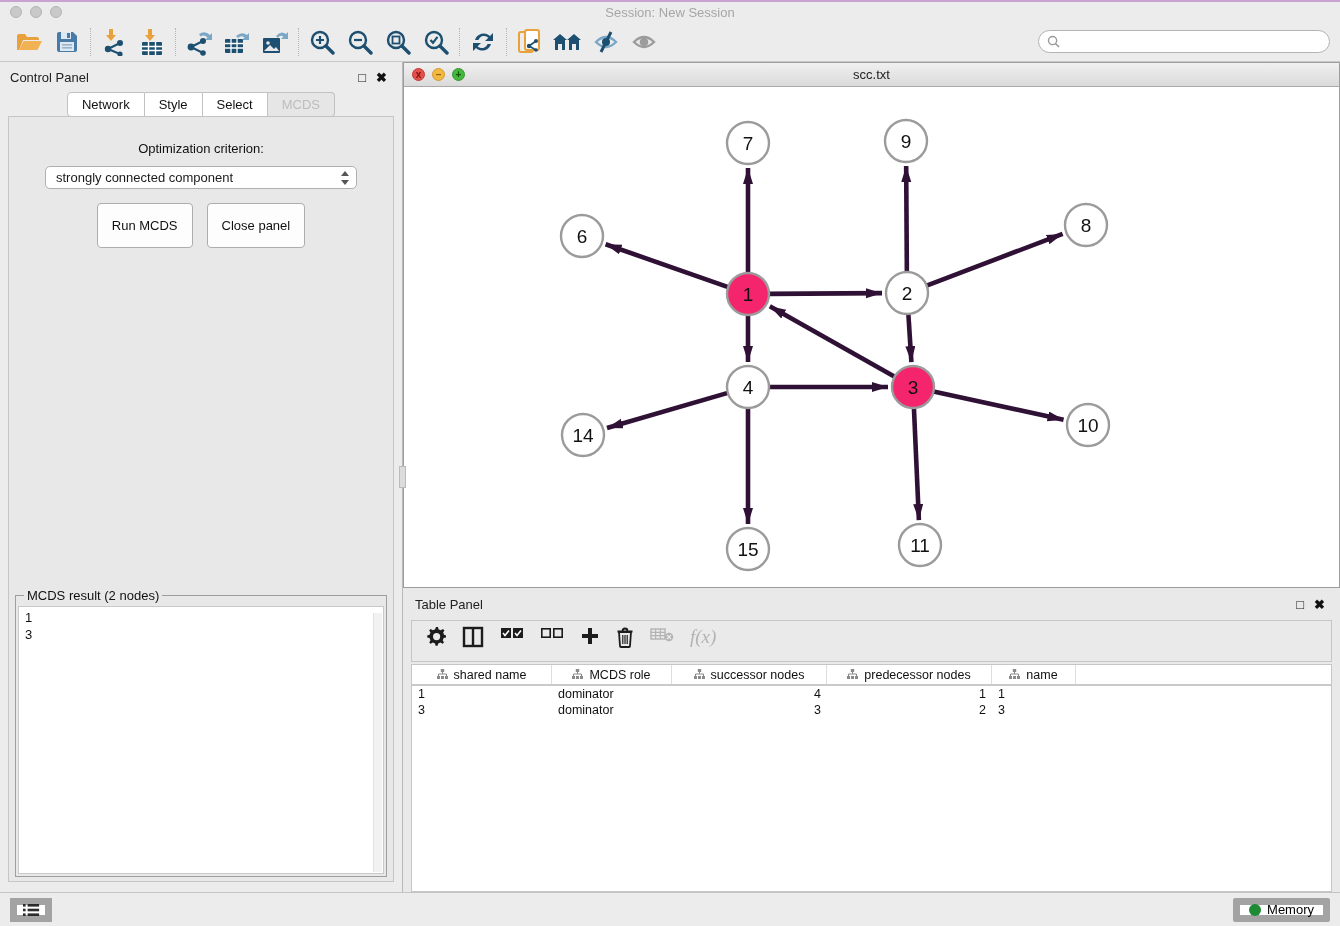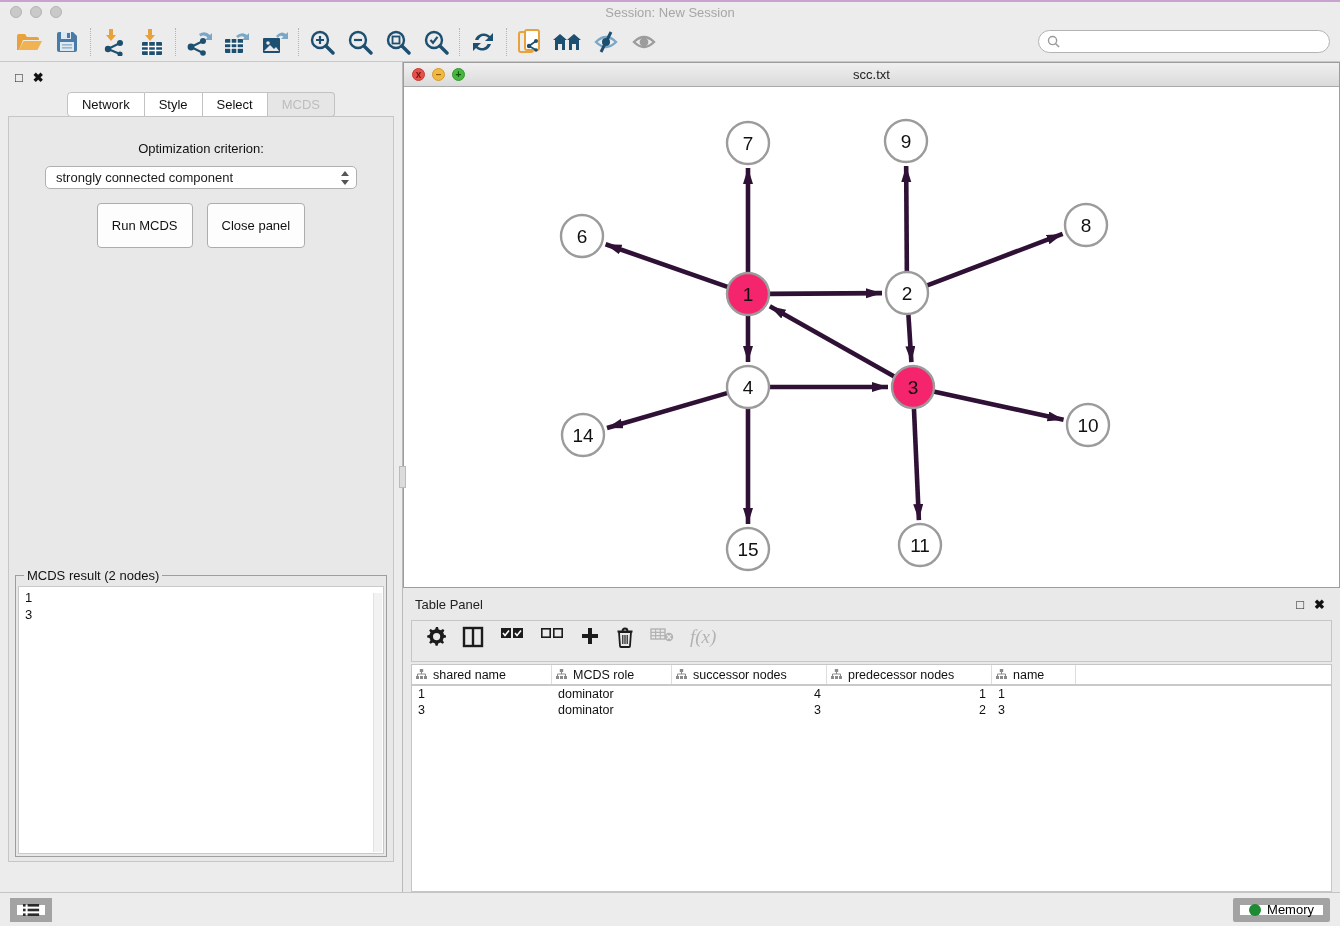--- a/index.html
+++ b/index.html
@@ -30,21 +30,21 @@
   .cpanel { width:403px; background:#ececec; border-right:1px solid #b9b9b9; display:flex; flex-direction:column; position:relative; }
   .panel-head { height:26px; display:flex; align-items:center; padding:4px 10px 0 10px; }
   .panel-head .ptitle { flex:1; font-size:13px; color:#222; }
   .winbtn { font-size:13px; color:#111; font-weight:bold; background:none; border:none; padding:0 5px; line-height:1; }
   .cp-tabs { display:flex; justify-content:center; margin-top:4px; position:relative; z-index:2; }
   .tabgrp { display:flex; }
   .tabgrp .tab { padding:4px 14px; font-size:13px; background:#fff; border:1px solid #c2c2c2; border-left:none; color:#111; }
   .tabgrp .tab:first-child { border-left:1px solid #c2c2c2; border-radius:4px 0 0 4px; }
   .tabgrp .tab:last-child { border-radius:0 4px 4px 0; }
   .tabgrp .tab.active { background:#e6e6e6; color:#bdbdbd; }
-  .cp-body { flex:1; margin:-1px 8px 30px 8px; border:1px solid #c6c6c6; background:#e8e8e8;
+  .cp-body { flex:1; margin:-1px 8px 10px 8px; border:1px solid #c6c6c6; background:#e8e8e8;
              display:flex; flex-direction:column; padding-top:24px; }
   .opt-label { text-align:center; font-size:13px; color:#111; margin-bottom:10px; }
   .dropdown { margin:0 36px; height:23px; background:#fff; border:1px solid #b0b0b0; border-radius:5px;
               display:flex; align-items:center; padding:0 6px 0 10px; font-size:13px; }
   .dropdown .dval { flex:1; }
   .btnrow { display:flex; justify-content:center; gap:14px; margin-top:14px; }
   .pbtn { background:#fdfdfd; border:1px solid #adadad; border-radius:4px; padding:14px 14px; font-size:13px; color:#111; }
   .cp-fill { flex:1; }
   .fieldset { margin:0 6px 4px 6px; border:1px solid #9e9e9e; position:relative; background:#e8e8e8;
               height:282px; padding:10px 2px 2px 2px; }
@@ -73,21 +73,21 @@
   
   .tpanel { flex:1; display:flex; flex-direction:column; margin-top:2px; }
   .tp-head { height:26px; display:flex; align-items:center; padding:2px 10px 0 12px; }
   .tp-head .ptitle { flex:1; font-size:13px; color:#222; }
   .tp-toolbar { margin:4px 8px 0 8px; height:42px; background:#eaeaea; border:1px solid #c6c6c6;
                 display:flex; align-items:center; gap:16px; padding:0 14px; }
   .ticon { background:none; border:none; display:flex; align-items:flex-start; justify-content:center; height:30px; }
   .fx { font-family:"Liberation Serif","DejaVu Serif",serif; font-style:italic; font-size:19px; color:#b3b3b3; }
   .ttable { margin:2px 8px 0 8px; flex:1; background:#fff; border:1px solid #c6c6c6; overflow:hidden; }
   .thead { display:flex; border-bottom:2px solid #c9c9c9; background:#fff; height:21px; }
-  .th { display:flex; align-items:center; gap:6px; justify-content:flex-start; font-size:12.5px; color:#111;
+  .th { display:flex; align-items:center; gap:6px; justify-content:center; font-size:12.5px; color:#111;
         border-right:1px solid #dedede; padding:0 4px; }
   .trow { display:flex; height:16px; align-items:center; font-size:12.5px; color:#111; }
   .td { padding:0 6px; white-space:nowrap; overflow:hidden; }
   .tp-tabs { height:36px; display:flex; align-items:center; justify-content:center; }
   .tp-tabs .tab { padding:5px 16px; font-size:13.5px; background:#fff; border:1px solid #c2c2c2; border-left:none; color:#111; }
   .tp-tabs .tab:first-child { border-left:1px solid #c2c2c2; border-radius:5px 0 0 5px; }
   .tp-tabs .tab:last-child { border-radius:0 5px 5px 0; }
   .tp-tabs .tab.active { background:#dcdcdc; color:#c3c3c3; }
 
   
@@ -249,20 +249,21 @@
       <path d="M9.4 9.4 L13 13" stroke="#9a9a9a" stroke-width="1.6"></path>
     </svg>
     <input type="text" placeholder="" style="">
   </div>
 </div>
 
 <div class="main">
 
   <div class="cpanel">
     <div class="panel-head">
+      <span class="ptitle">Control Panel</span>
       <button class="winbtn">□</button>
       <button class="winbtn">✖</button>
     </div>
     <div class="cp-tabs">
       <div class="tabgrp" id="cp-tabgrp">
           <span class="tab">Network</span>
           <span class="tab">Style</span>
           <span class="tab">Select</span>
           <span class="tab active">MCDS</span>
         </div>

